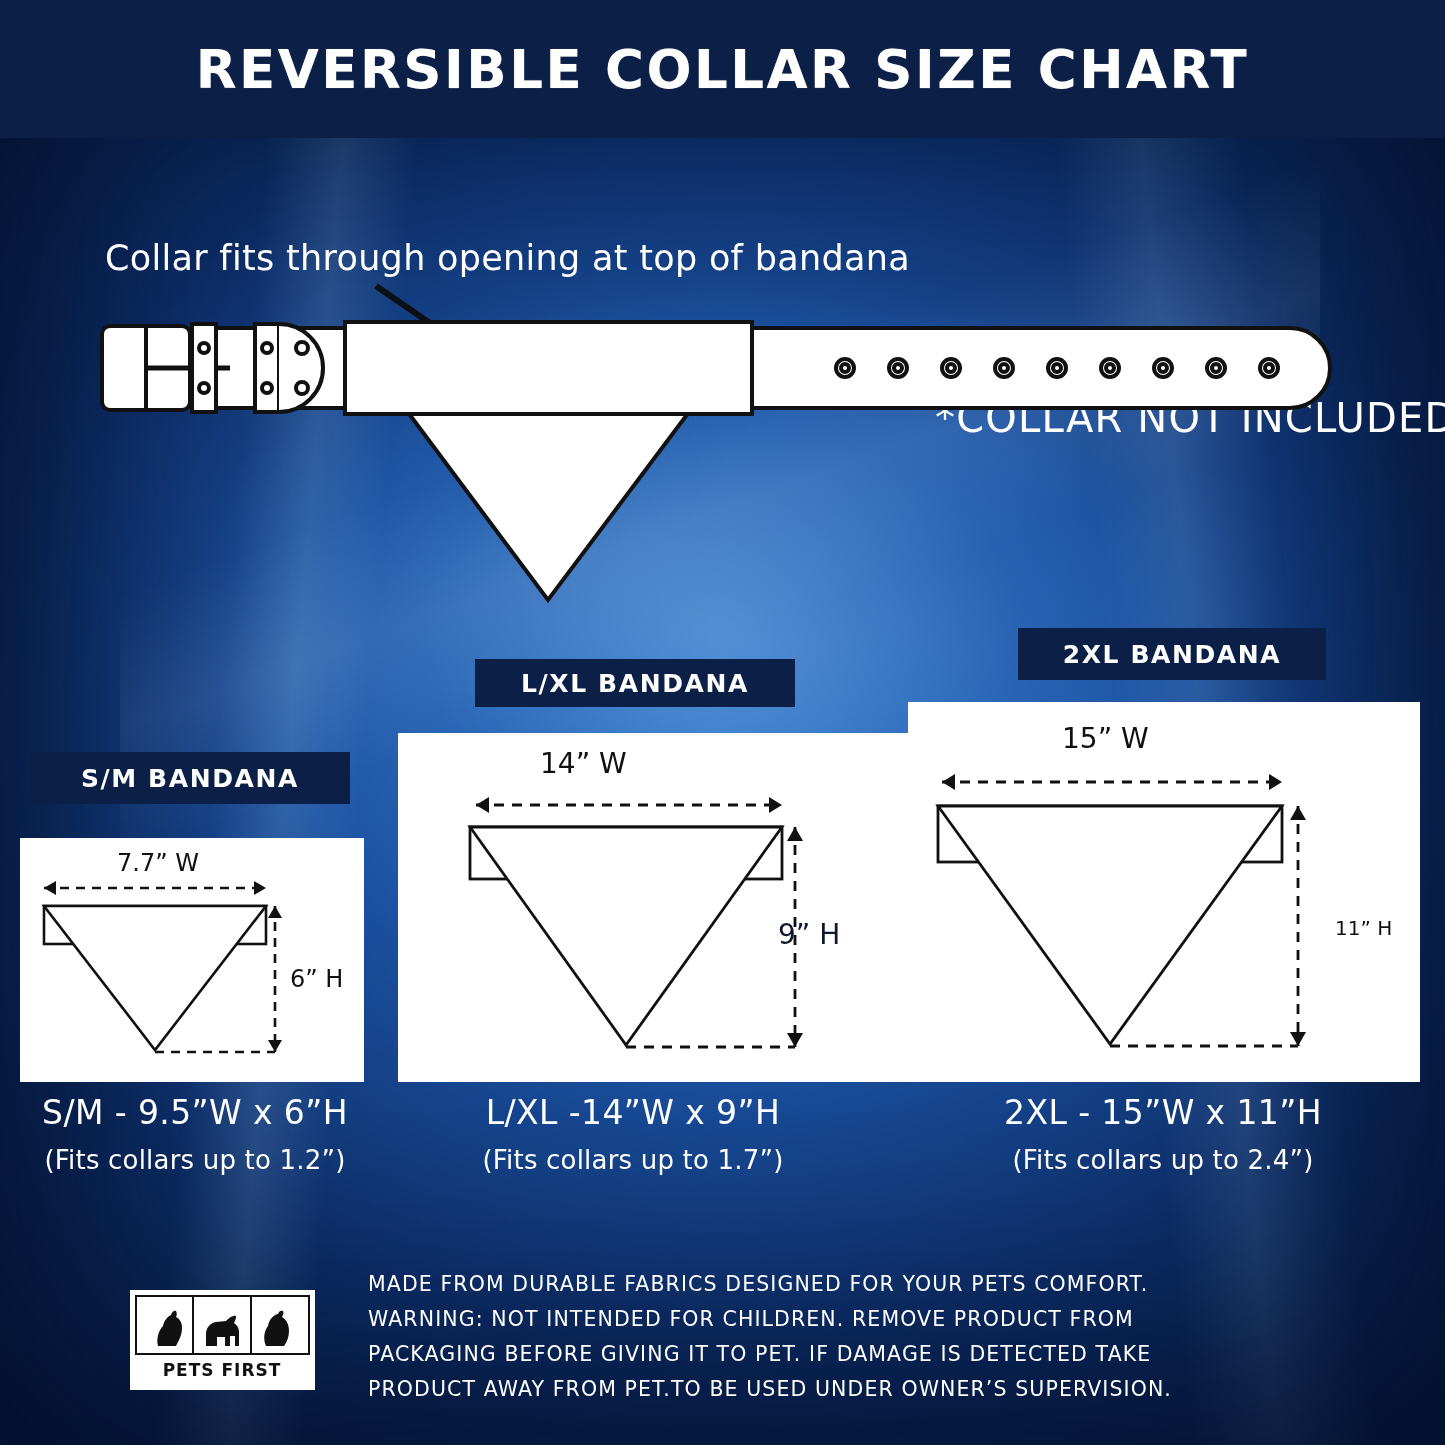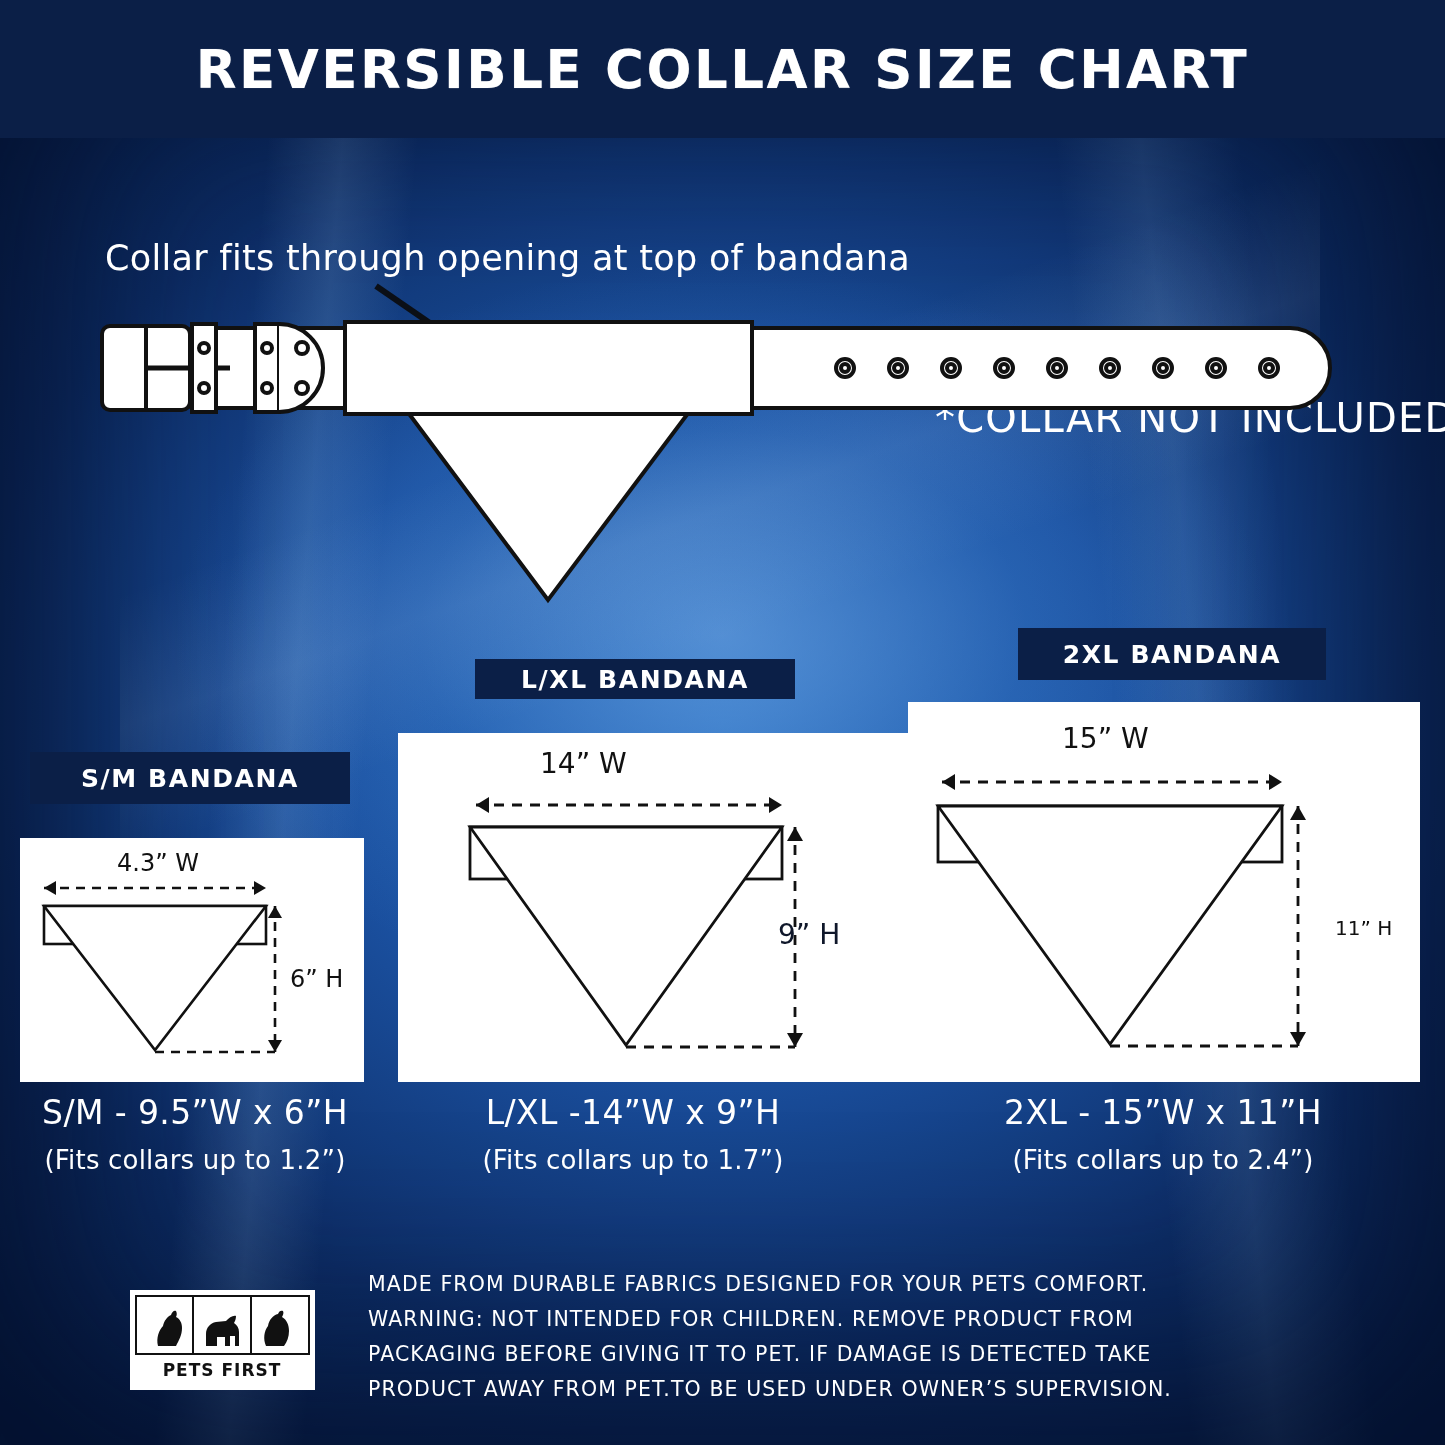--- a/index.html
+++ b/index.html
@@ -209,29 +209,29 @@
         <rect x="22" y="66" width="222" height="38" fill="#ffffff" stroke="#111111" stroke-width="2.6"></rect>
         <path d="M22,66 L244,66 L133,210 Z" fill="#ffffff" stroke="#111111" stroke-width="2.6"></path>
 
         <g stroke="#111111" stroke-width="2.6" fill="none">
           <line x1="253" y1="66" x2="253" y2="212" stroke-dasharray="9,7"></line>
           <line x1="133" y1="212" x2="253" y2="212" stroke-dasharray="9,7"></line>
           <path d="M253,66 l-7,12 h14 Z" fill="#111111" stroke="none"></path>
           <path d="M253,212 l-7,-12 h14 Z" fill="#111111" stroke="none"></path>
         </g>
       </svg>
-      <div style="position:absolute;left:95px;top:9px;font-size:24px;color:#111;white-space:nowrap;">4.3” W</div>
+      <div style="position:absolute;left:95px;top:9px;font-size:24px;color:#111;white-space:nowrap;">7.7” W</div>
       <div style="position:absolute;left:268px;top:125px;font-size:24px;color:#111;white-space:nowrap;">6” H</div>
     </div>
     <div class="cap cap-main" style="left:0px;top:1093px;width:390px;">S/M - 9.5”W x 6”H</div>
     <div class="cap cap-sub" style="left:0px;top:1145px;width:390px;">(Fits collars up to 1.2”)</div>
   </div>
 
   <div class="card" style="left:0px;top:0px;">
-    <div class="badge" style="left:475px;top:659px;width:320px;height:40px;text-align:center;">L/XL BANDANA</div>
+    <div class="badge" style="left:475px;top:659px;width:320px;height:48px;text-align:center;">L/XL BANDANA</div>
     <div class="panel" style="left:398px;top:733px;width:466px;height:345px;padding-left:48px;">
       <svg width="466" height="345" viewBox="0 0 466 345">
         <g stroke="#111111" stroke-width="2.8" fill="none">
           <line x1="28" y1="70" x2="334" y2="70" stroke-dasharray="10,8"></line>
           <path d="M28,70 l13,-8 v16 Z" fill="#111111" stroke="none"></path>
           <path d="M334,70 l-13,-8 v16 Z" fill="#111111" stroke="none"></path>
         </g>
         <rect x="22" y="92" width="312" height="52" fill="#ffffff" stroke="#111111" stroke-width="2.8"></rect>
         <path d="M22,92 L334,92 L178,310 Z" fill="#ffffff" stroke="#111111" stroke-width="2.8"></path>
         <g stroke="#111111" stroke-width="2.8" fill="none">

